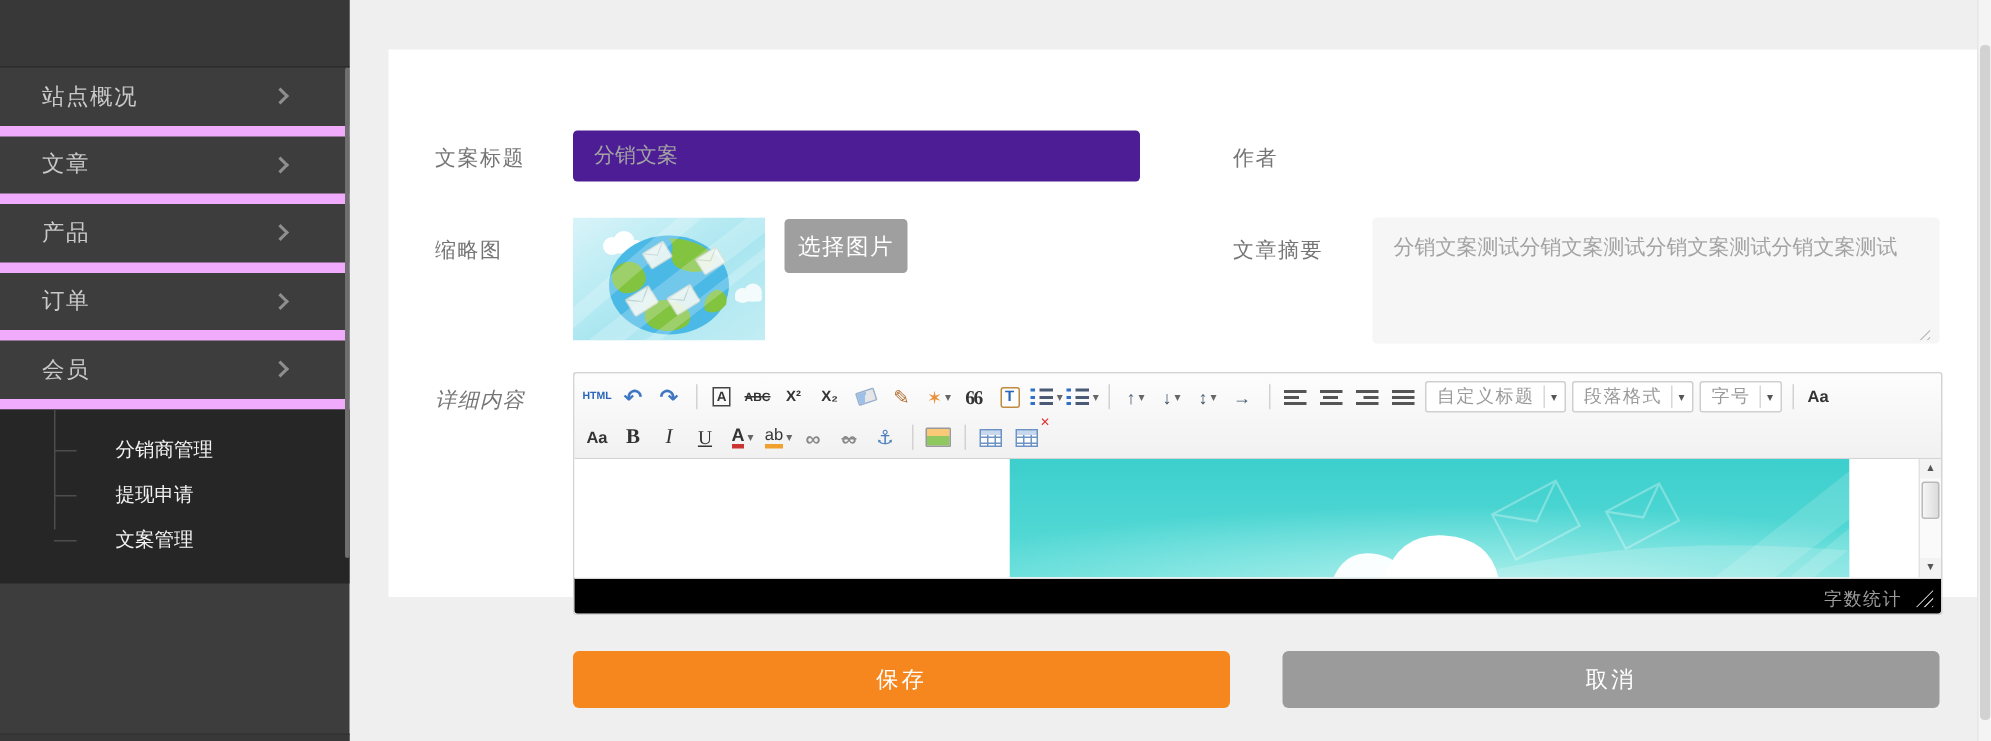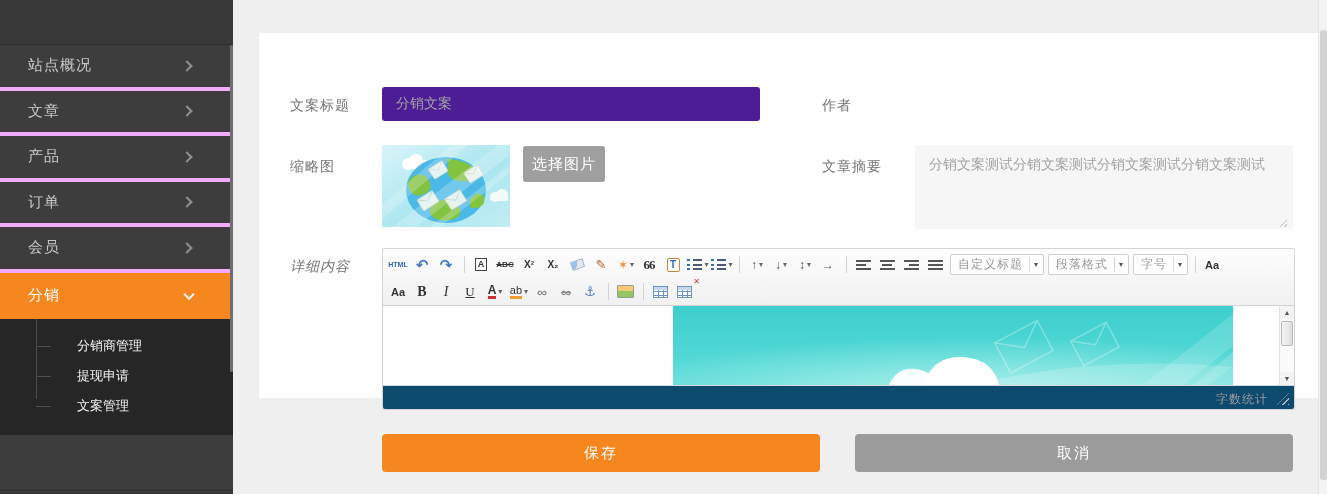--- a/index.html
+++ b/index.html
@@ -2,21 +2,21 @@
 <html><head>
 <meta charset="utf-8">
 <style>
   * { margin:0; padding:0; box-sizing:border-box; }
   html,body { width:1327px; height:494px; overflow:hidden; }
   body { font-family:"Liberation Sans","DejaVu Sans",sans-serif; background:#efefef; position:relative; }
 
   
   .sidebar { position:absolute; left:0; top:0; width:233px; height:494px; background:#3d3d3d; }
   .side-header { height:45px; background:#383838; border-bottom:1px solid #2c2c2c; }
-  .side-item { position:relative; height:45.5px; border-bottom:4px solid #f0abfc; display:flex; align-items:center; cursor:pointer; }
+  .side-item { position:relative; height:45.5px; border-bottom:7px solid #f0abfc; display:flex; align-items:center; cursor:pointer; }
   .side-label { margin-left:28px; font-size:15px; color:#c9c9c9; letter-spacing:1px; }
   .chev { position:absolute; right:42px; top:50%; width:8px; height:8px; border-top:2px solid #8f8f8f; border-right:2px solid #8f8f8f; transform:translateY(-50%) rotate(45deg); }
   .side-item.active { background:#f6861e; border-bottom:none; height:46px; }
   .side-item.active .side-label { color:#ffffff; }
   .side-item.active .chev { border-color:#ffffff; transform:translateY(-70%) rotate(135deg); right:40px; }
   .submenu { position:relative; background:#262626; padding:12px 0 14px 0; }
   .submenu::before { content:""; position:absolute; left:36px; top:0; bottom:36px; width:1px; background:#4d4d4d; }
   .sub-item { position:relative; height:30px; line-height:30px; padding-left:77px; font-size:13px; color:#f2f2f2; cursor:pointer; }
   .sub-item::before { content:""; position:absolute; left:36px; top:15px; width:15px; height:1px; background:#4d4d4d; }
   .side-stub { height:5px; background:#383838; border-top:1px solid #323232; position:absolute; bottom:0; left:0; right:0; }
@@ -80,21 +80,21 @@
       linear-gradient(#c7d8ee 0 0),linear-gradient(#6d93c4 0 0),linear-gradient(#6d93c4 0 0),linear-gradient(#6d93c4 0 0),linear-gradient(#6d93c4 0 0);
       background-position:0 0,0 4px,0 8px,4px 0,9px 0; background-size:15px 3px,15px 1px,15px 1px,1px 12px,1px 12px; }
   .g-tbl-del::after { content:"✕"; position:absolute; top:-4px; right:-4px; color:#d33; font-size:8px; font-weight:bold; }
 
   .ed-content { position:relative; height:79px; background:#fff; overflow:hidden; cursor:text; }
   .ed-banner { position:absolute; left:290px; top:0; width:560px; height:79px; display:block; }
   .ed-scroll { position:absolute; right:0; top:0; width:15px; height:79px; background:#fafafa; border-left:1px solid #e3e3e3; }
   .sb-btn { position:absolute; left:0; width:14px; height:13px; font-size:7px; color:#555; text-align:center; line-height:13px; background:#f3f3f3; cursor:pointer; }
   .sb-up { top:0; } .sb-down { bottom:0; }
   .sb-thumb { position:absolute; left:1px; top:15px; width:12px; height:25px; background:linear-gradient(90deg,#f5f5f5,#dcdcdc); border:1px solid #b9b9b9; border-radius:2px; cursor:grab; }
-  .ed-bottom { position:relative; height:24px; border-top:1px solid #d9d9d9; border-radius:0 0 2px 2px; background:#0c4a6e; }
+  .ed-bottom { position:relative; height:24px; border-top:1px solid #d9d9d9; border-radius:0 0 2px 2px; background:#000000; }
   .word-count { position:absolute; right:26px; top:5px; font-size:12px; color:#9b9b9b; letter-spacing:1px; }
   .ed-grip { position:absolute; right:5px; bottom:4px; width:12px; height:12px; background:repeating-linear-gradient(135deg,#b5b5b5 0 1px,transparent 1px 4px); clip-path:polygon(100% 0,100% 100%,0 100%); cursor:nwse-resize; }
 
   
   .save-btn { position:absolute; left:123px; top:401px; width:438px; height:38px; background:#f6861e; border:none; border-radius:4px; color:#fff; font-size:15px; font-family:inherit; cursor:pointer; letter-spacing:2px; }
   .cancel-btn { position:absolute; left:596px; top:401px; width:438px; height:38px; background:#9b9b9b; border:none; border-radius:4px; color:#fff; font-size:15px; font-family:inherit; cursor:pointer; letter-spacing:2px; }
 
   
   .page-scroll { position:absolute; right:0; top:0; width:9px; height:494px; background:#f4f4f4; border-left:1px solid #e6e6e6; }
   .page-scroll-thumb { position:absolute; left:1px; top:30px; width:7px; height:450px; background:#d2d2d2; border-radius:3px; cursor:grab; }
@@ -126,24 +126,20 @@
         <span class="side-label">订单</span>
         <span class="chev"></span>
       </div>
 
       <div class="side-item">
         <span class="side-label">会员</span>
         <span class="chev"></span>
       </div>
     </div>
 
-  <div class="side-item active">
-    <span class="side-label">分销</span>
-    <span class="chev"></span>
-  </div>
 
   <div class="submenu">
 
       <div class="sub-item">
         <span>分销商管理</span>
       </div>
 
       <div class="sub-item">
         <span>提现申请</span>
       </div>

